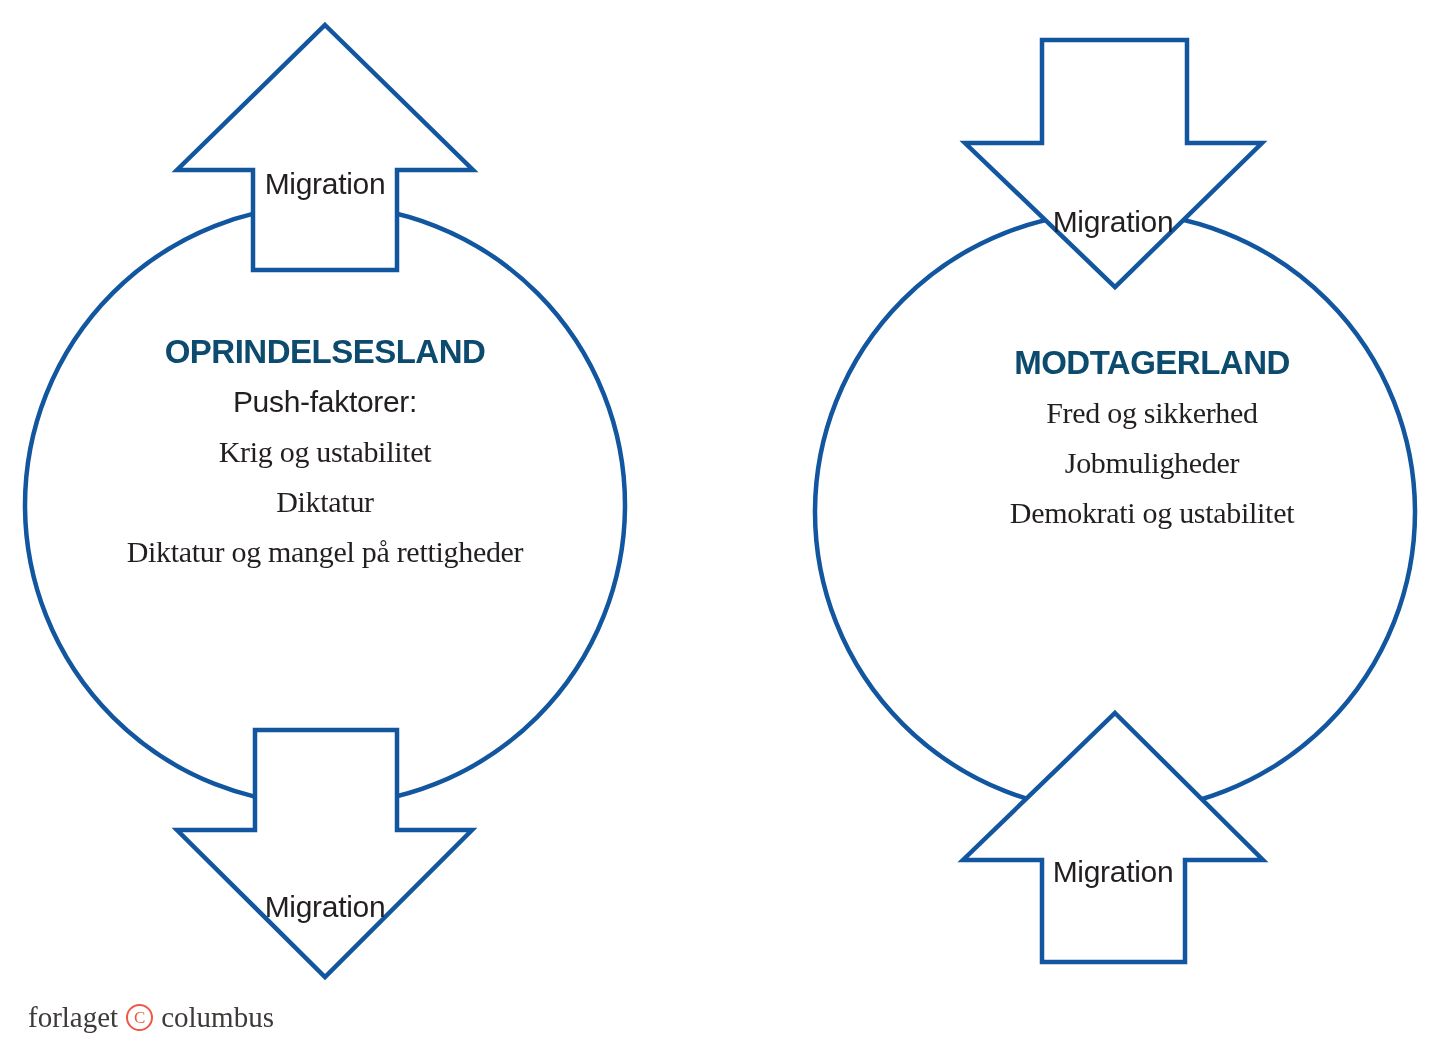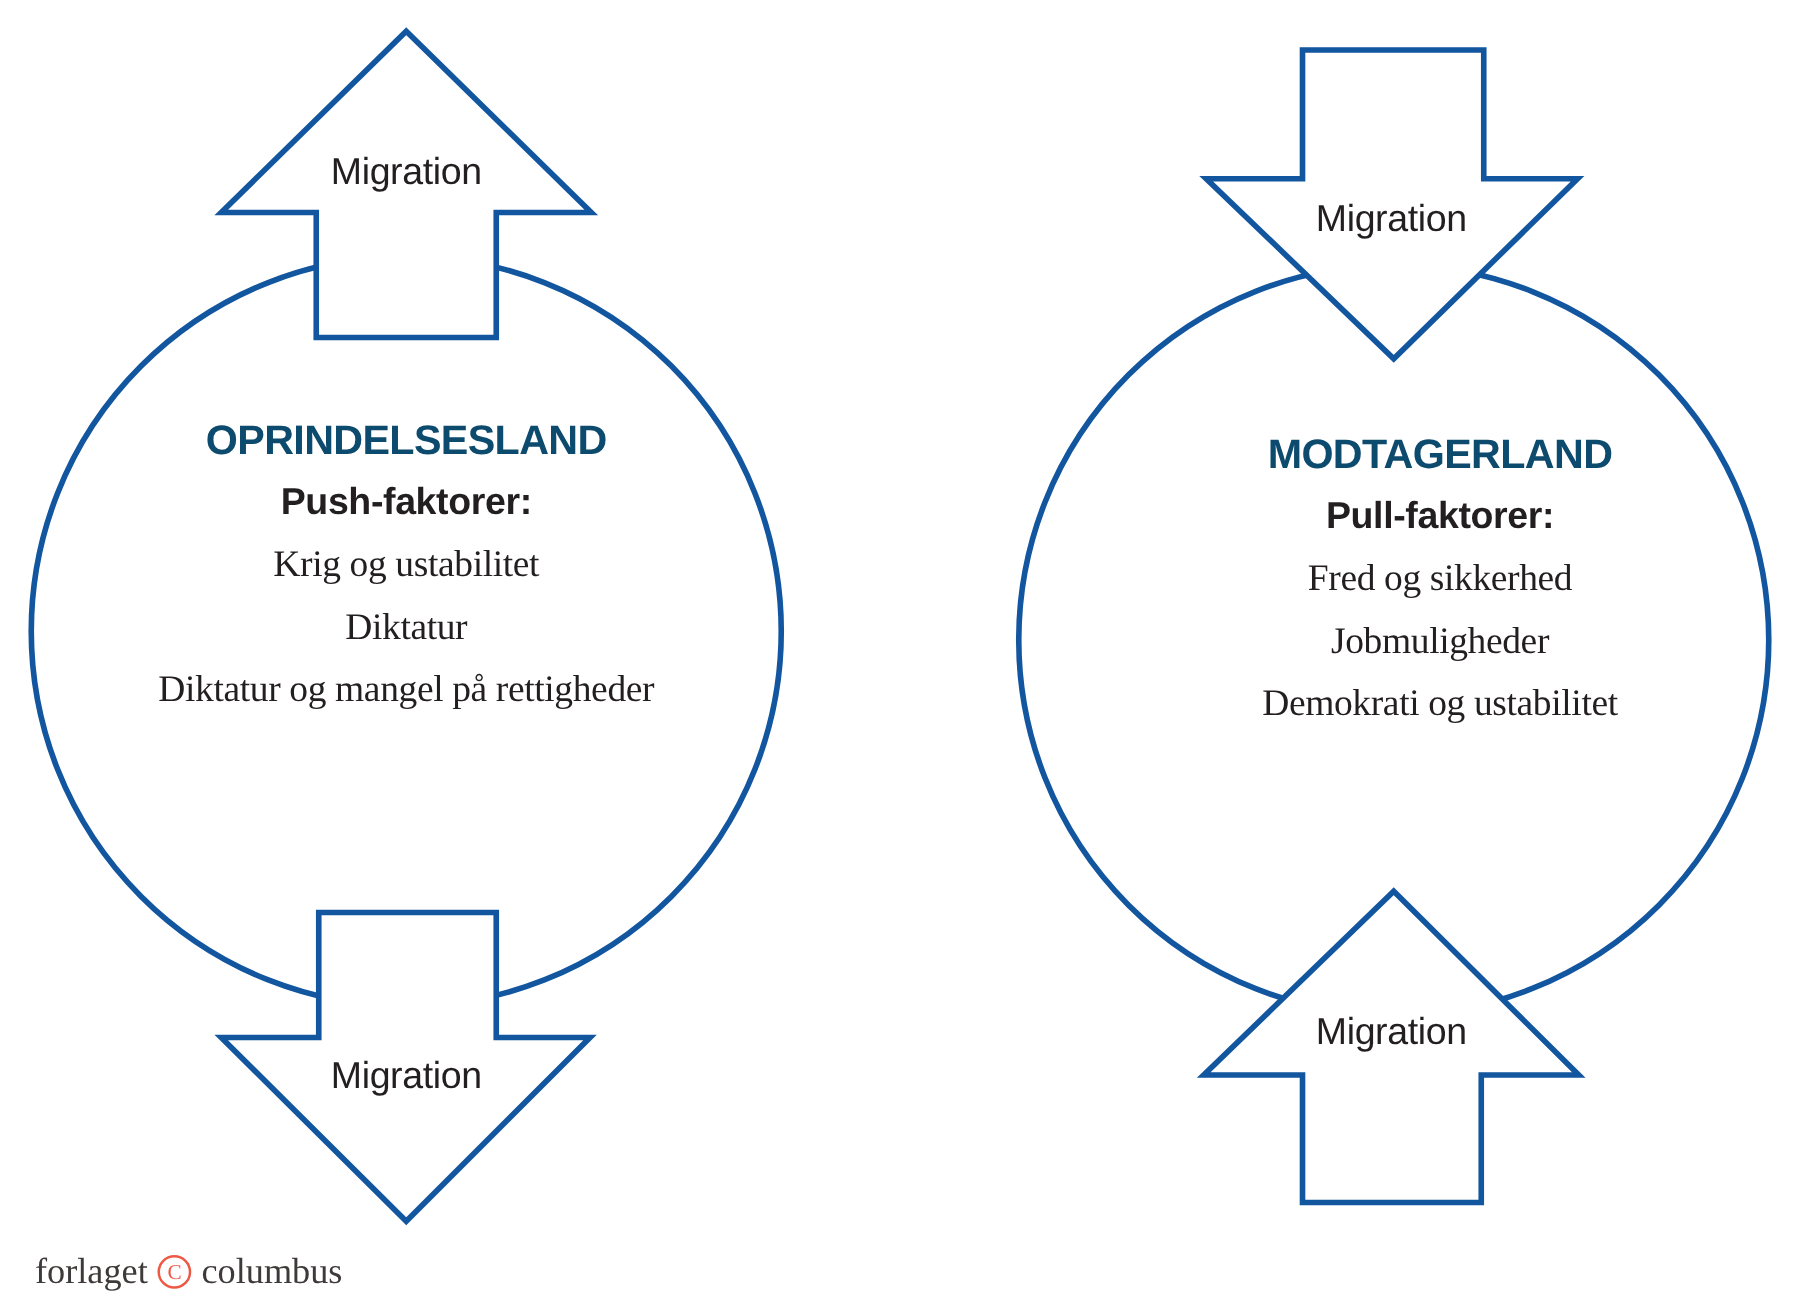--- a/index.html
+++ b/index.html
@@ -20,20 +20,21 @@
     left: 0; top: 0;
     width: 1439px; height: 1042px;
   }
   .mig-label {
     position: absolute;
     transform: translate(-50%, -50%);
     font-size: 30px;
     color: #231f20;
     letter-spacing: -0.3px;
     white-space: nowrap;
+    margin-top: 46px;
   }
   #mig-origin-top      { left: 325px;  top: 138px; }
   #mig-origin-bottom   { left: 325px;  top: 861px; }
   #mig-dest-top        { left: 1113px; top: 176px; }
   #mig-dest-bottom     { left: 1113px; top: 826px; }
 
   .block {
     position: absolute;
     width: 420px;
     text-align: center;
@@ -43,21 +44,21 @@
   }
   #block-origin      { left: 115px; top: 327px; }
   #block-destination { left: 942px; top: 338px; }
   .block .title {
     font-weight: bold;
     font-size: 33px;
     color: #0c4a6e;
     letter-spacing: -0.5px;
   }
   .block .subtitle {
-    font-weight: bold;
+    font-weight: normal;
     font-size: 30px;
   }
   .block .factor {
     font-size: 30px;
     font-family: Liberation Serif, serif;
   }
 
   .logo {
     position: absolute;
     left: 14px;
@@ -112,21 +113,20 @@
   <div class="block" id="block-origin">
     <div class="title">OPRINDELSESLAND</div>
     <div class="subtitle">Push-faktorer:</div>
     <div class="factor">Krig og ustabilitet</div>
     <div class="factor">Diktatur</div>
     <div class="factor">Diktatur og mangel på rettigheder</div>
   </div>
 
   <div class="block" id="block-destination">
     <div class="title">MODTAGERLAND</div>
-    <div class="subtitle">Pull-faktorer:</div>
     <div class="factor">Fred og sikkerhed</div>
     <div class="factor">Jobmuligheder</div>
     <div class="factor">Demokrati og ustabilitet</div>
   </div>
 
   <div class="logo">
     <span>forlaget</span>
     <span class="mark">C</span>
     <span>columbus</span>
   </div>

